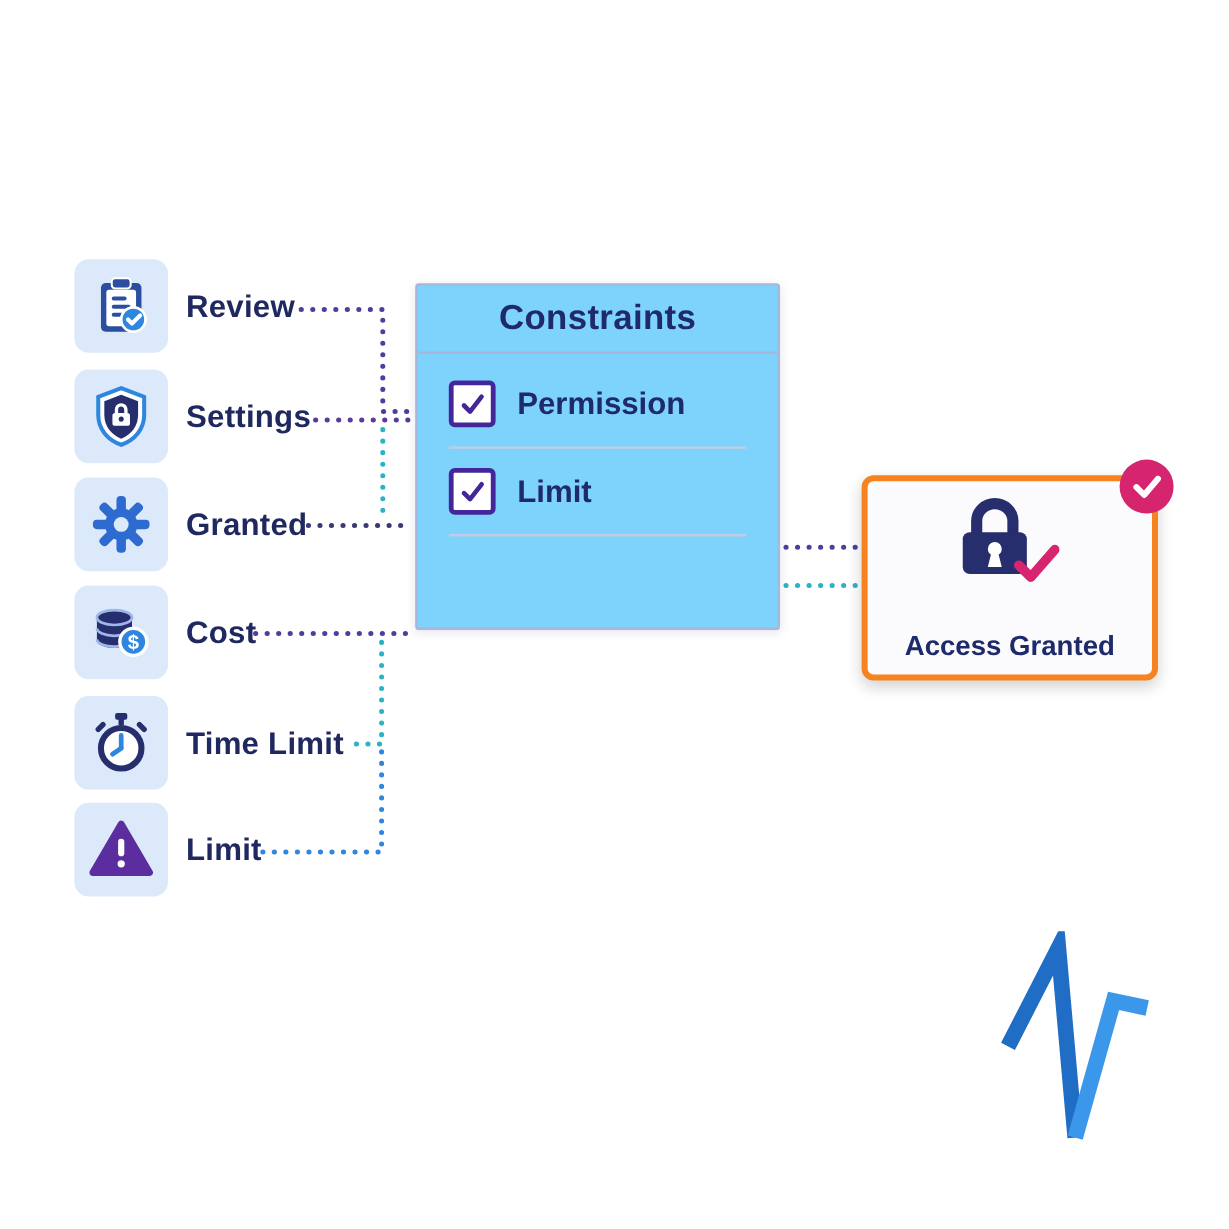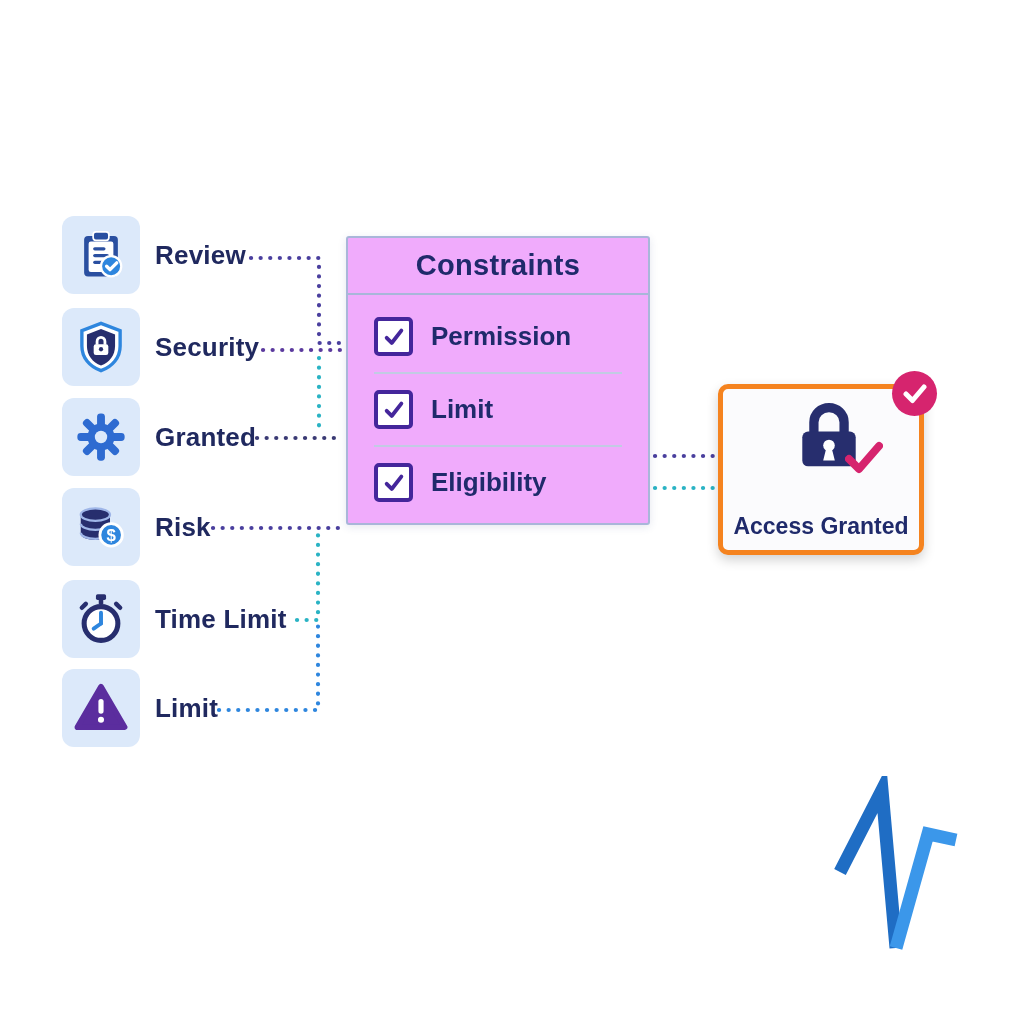--- a/index.html
+++ b/index.html
@@ -7,33 +7,33 @@
     position:relative;width:1024px;height:1024px;background:#ffffff;overflow:hidden;
     font-family:"Liberation Sans","DejaVu Sans",sans-serif;
   }
   
   .item{position:absolute;left:62px;display:flex;align-items:center;gap:15px;height:78px;}
   .icon-tile{width:78px;height:78px;border-radius:12px;background:#dce9fa;
     display:flex;align-items:center;justify-content:center;flex:0 0 auto;}
   .icon-tile svg{width:54px;height:54px;display:block;}
   .item-label{font-size:26px;font-weight:600;color:#20295f;letter-spacing:.2px;white-space:nowrap;}
   
-  .constraints{position:absolute;left:346px;top:236px;width:304px;height:289px;background:#f0abfc;
+  .constraints{position:absolute;left:346px;top:236px;width:304px;height:289px;background:#7dd3fc;
     border:2px solid #a9b6d9;border-radius:3px;box-shadow:0 2px 8px rgba(40,60,120,.12);box-sizing:border-box;}
   .constraints-header{height:55px;display:flex;align-items:center;justify-content:center;
     border-bottom:2px solid #a9b6d9;font-size:29px;font-weight:700;color:#1f2a6b;letter-spacing:.3px;}
   .constraints-body{padding:6px 26px 0 26px;}
   .c-row{display:flex;align-items:center;gap:18px;height:71px;}
   .c-row.divided{border-bottom:2px solid #c2cbe3;}
   .checkbox{width:31px;height:31px;border:4px solid #44269b;border-radius:5px;background:#fff;
     display:flex;align-items:center;justify-content:center;flex:0 0 auto;}
   .checkbox svg{width:22px;height:22px;display:block;}
   .c-label{font-size:26px;font-weight:600;color:#1f2a6b;text-align:center;}
   
-  .access{position:absolute;left:718px;top:384px;width:206px;height:171px;background:#fbfbfd;
+  .access{position:absolute;left:718px;top:396px;width:247px;height:171px;background:#fbfbfd;
     border:5px solid #f5831f;border-radius:10px;box-shadow:0 5px 12px rgba(0,0,0,.18);box-sizing:border-box;}
   .access-badge{position:absolute;top:-18px;right:-18px;width:45px;height:45px;border-radius:50%;
     background:#d6246e;display:flex;align-items:center;justify-content:center;}
   .lock-wrap{position:absolute;left:64px;top:10px;}
   .lock-check{position:absolute;left:122px;top:52px;}
   .access-label{position:absolute;bottom:10px;left:0;width:100%;text-align:center;
     font-size:23px;font-weight:700;color:#1f2a6b;}
   
   .connectors{position:absolute;left:0;top:0;width:1024px;height:1024px;pointer-events:none;}
   .connectors path{fill:none;stroke-width:4.2;stroke-linecap:round;stroke-dasharray:0.1 9.5;}
@@ -76,21 +76,21 @@
   <div class="item" style="top:308px">
     <span class="icon-tile">
       <svg viewBox="0 0 48 48">
         <path d="M24 3 L41 9.5 V23 C41 33.5 34 41.5 24 45 C14 41.5 7 33.5 7 23 V9.5 Z" fill="#ffffff" stroke="#2e86de" stroke-width="3"></path>
         <path d="M24 8 L36.5 12.8 V23 C36.5 31.2 31.5 37.6 24 40.5 C16.5 37.6 11.5 31.2 11.5 23 V12.8 Z" fill="#272e6e"></path>
         <path d="M20.5 22 v-3 a3.5 3.5 0 0 1 7 0 V22" fill="none" stroke="#ffffff" stroke-width="2.5"></path>
         <rect x="17.5" y="21.5" width="13" height="9.5" rx="2" fill="#ffffff"></rect>
         <circle cx="24" cy="26" r="1.9" fill="#272e6e"></circle>
       </svg>
     </span>
-    <span class="item-label">Security</span>
+    <span class="item-label">Settings</span>
   </div>
 
   <div class="item" style="top:398px">
     <span class="icon-tile">
       <svg viewBox="0 0 48 48">
         <g fill="#2e6bd1">
           <rect x="20.5" y="3" width="7" height="42" rx="3"></rect>
           <rect x="20.5" y="3" width="7" height="42" rx="3" transform="rotate(45 24 24)"></rect>
           <rect x="20.5" y="3" width="7" height="42" rx="3" transform="rotate(90 24 24)"></rect>
           <rect x="20.5" y="3" width="7" height="42" rx="3" transform="rotate(135 24 24)"></rect>
@@ -106,21 +106,21 @@
     <span class="icon-tile">
       <svg viewBox="0 0 48 48">
         <path d="M6 13 a13 5.5 0 0 0 26 0 a13 5.5 0 0 0 -26 0 v17 a13 5.5 0 0 0 26 0 v-17" fill="#272e6e"></path>
         <path d="M6 21 a13 5.5 0 0 0 26 0" fill="none" stroke="#9fb6e8" stroke-width="2"></path>
         <path d="M6 29 a13 5.5 0 0 0 26 0" fill="none" stroke="#9fb6e8" stroke-width="2"></path>
         <ellipse cx="19" cy="13" rx="13" ry="5.5" fill="#272e6e" stroke="#9fb6e8" stroke-width="2"></ellipse>
         <circle cx="33" cy="31" r="10" fill="#2e86de" stroke="#ffffff" stroke-width="2.5"></circle>
         <text x="33" y="36.5" text-anchor="middle" font-size="15" font-weight="bold" fill="#ffffff" font-family="Liberation Sans, sans-serif">$</text>
       </svg>
     </span>
-    <span class="item-label">Risk</span>
+    <span class="item-label">Cost</span>
   </div>
 
   <div class="item" style="top:580px">
     <span class="icon-tile">
       <svg viewBox="0 0 48 48">
         <rect x="19.5" y="2" width="9" height="5" rx="1.5" fill="#272e6e"></rect>
         <rect x="22" y="6" width="4" height="5" fill="#272e6e"></rect>
         <line x1="37.5" y1="10.5" x2="41" y2="14" stroke="#272e6e" stroke-width="4" stroke-linecap="round"></line>
         <line x1="10.5" y1="10.5" x2="7" y2="14" stroke="#272e6e" stroke-width="4" stroke-linecap="round"></line>
         <circle cx="24" cy="28" r="15" fill="#ffffff" stroke="#272e6e" stroke-width="4.5"></circle>
@@ -154,28 +154,20 @@
         <span class="c-label">Permission</span>
       </div>
       <div class="c-row divided">
         <span class="checkbox">
           <svg viewBox="0 0 24 24">
               <path d="M4 13 L9.5 18.5 L20 5" stroke="#44269b" stroke-width="4.2" fill="none" stroke-linecap="round" stroke-linejoin="round"></path>
             </svg>
         </span>
         <span class="c-label">Limit</span>
       </div>
-      <div class="c-row">
-        <span class="checkbox">
-          <svg viewBox="0 0 24 24">
-              <path d="M4 13 L9.5 18.5 L20 5" stroke="#44269b" stroke-width="4.2" fill="none" stroke-linecap="round" stroke-linejoin="round"></path>
-            </svg>
-        </span>
-        <span class="c-label">Eligibility</span>
-      </div>
     </div>
   </div>
 
   <div class="access">
     <span class="access-badge">
       <svg viewBox="0 0 24 20" width="24" height="20">
           <path d="M3 10 L9.5 16.5 L21 3" stroke="#ffffff" stroke-width="5" fill="none" stroke-linecap="round" stroke-linejoin="round"></path>
         </svg>
     </span>
     <span class="lock-wrap">

